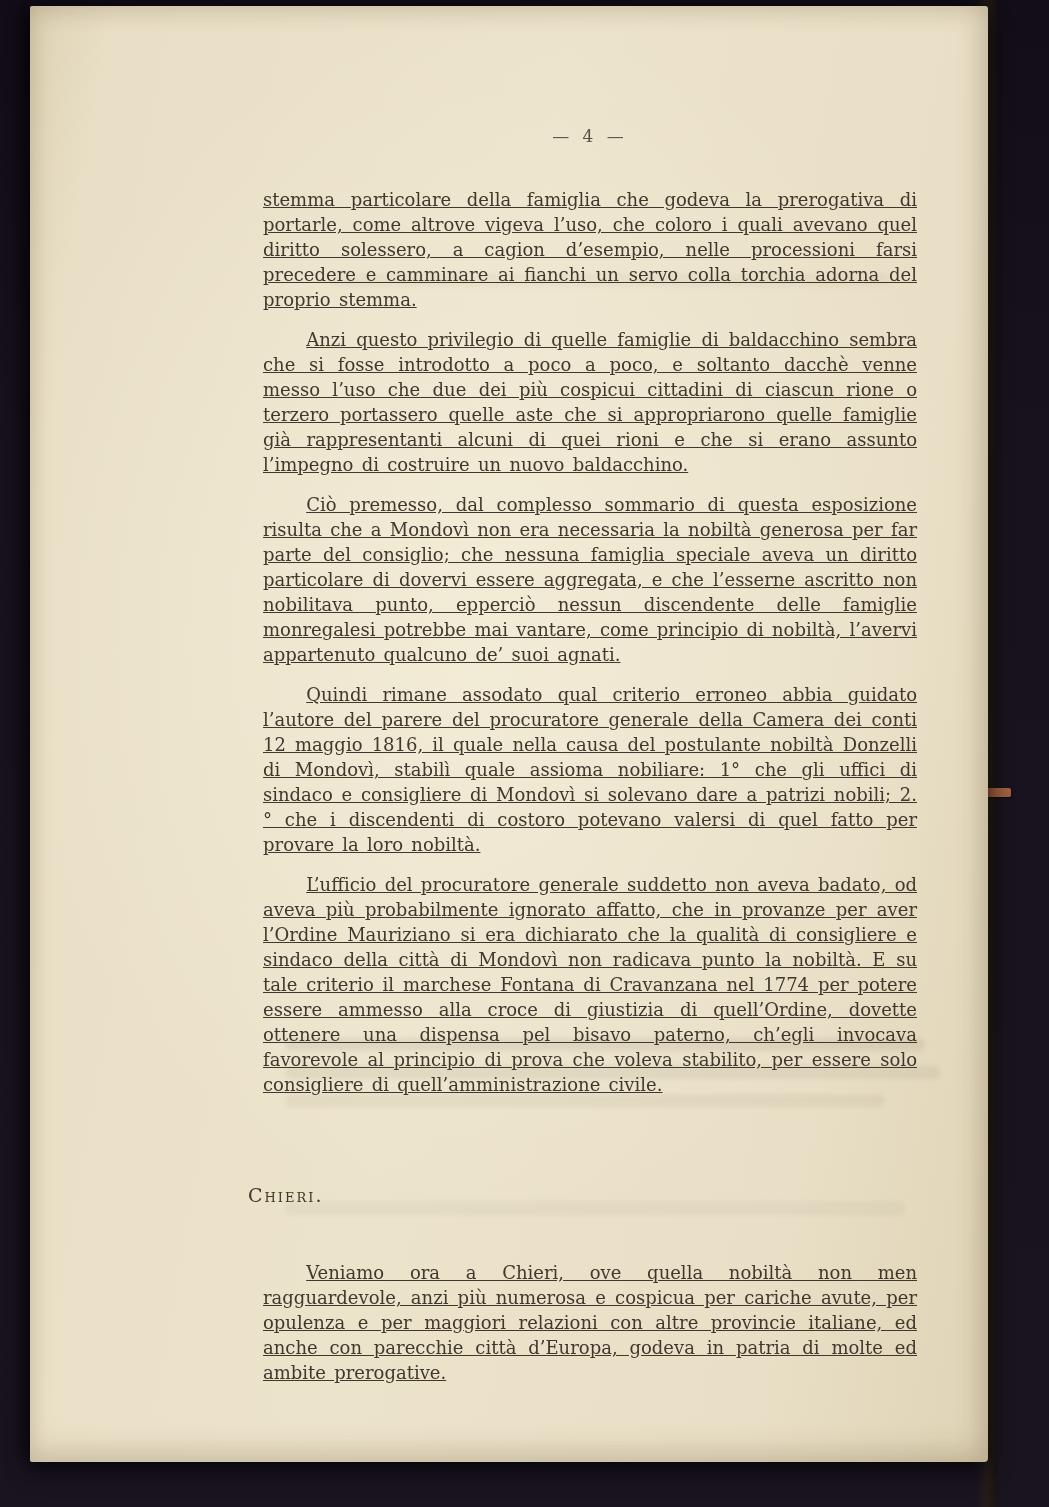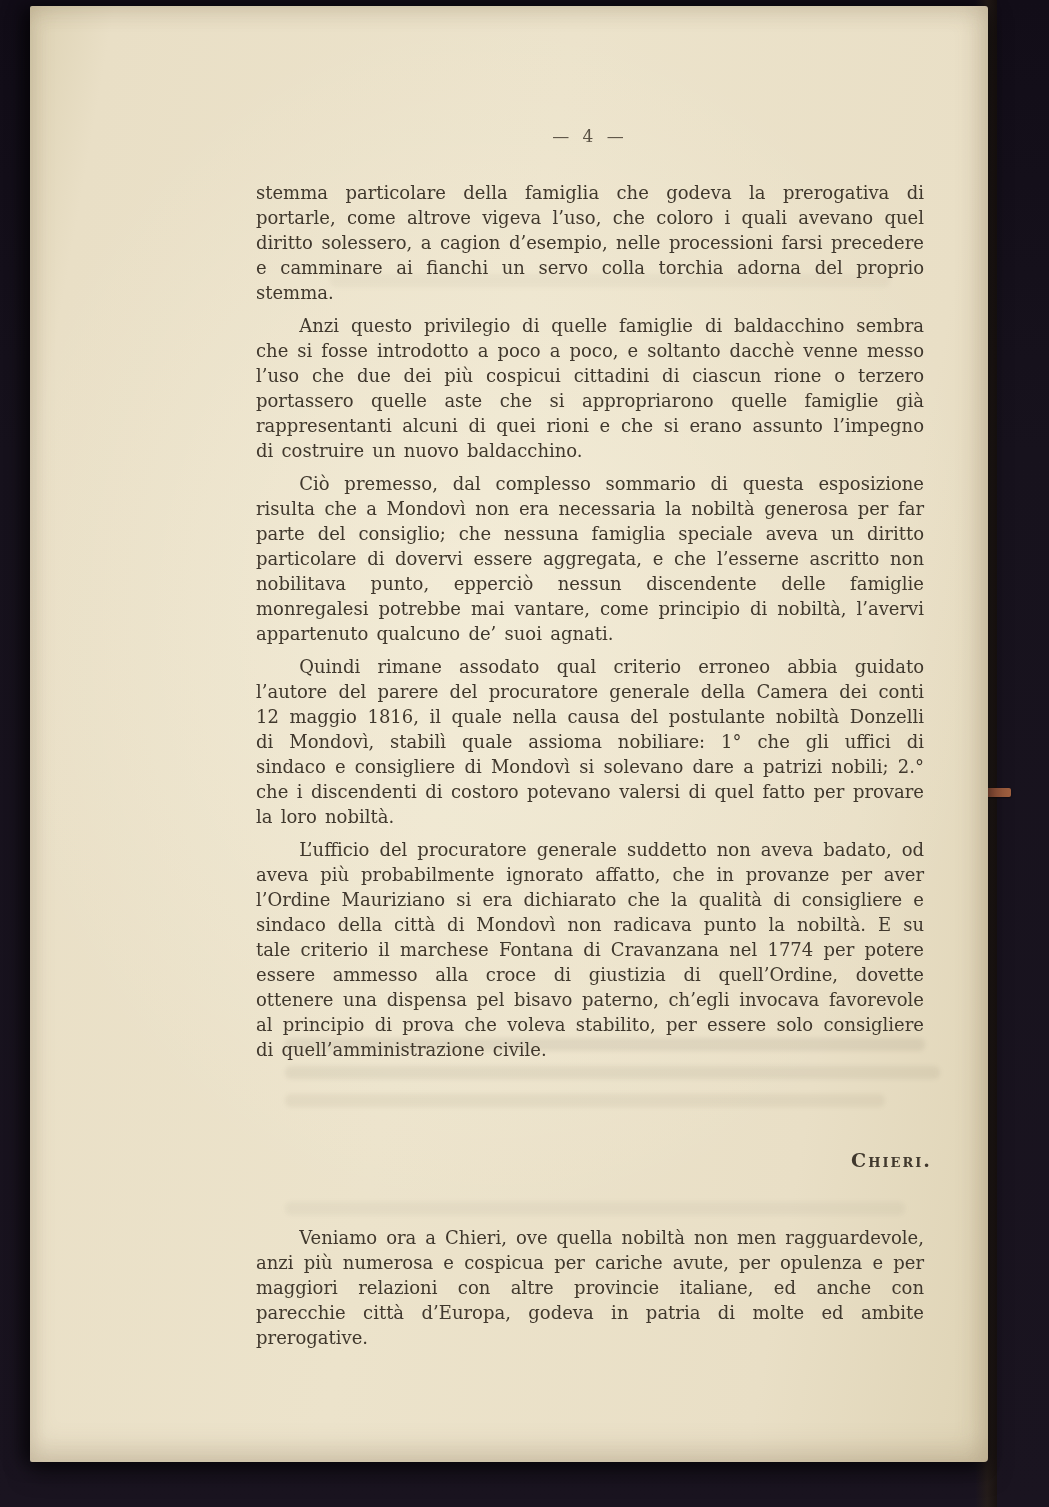--- a/index.html
+++ b/index.html
@@ -93,31 +93,32 @@
     top:172px;
     left:248px;
     width:684px;
     color:var(--ink);
     font-size:18px;
     line-height:25px;
     text-align:justify;
     word-spacing:2.5px;
   }
   .text-block p{
-    margin:8px;
+    margin:15px;
     padding:0;
+    text-decoration:underline;
   }
   .text-block p.indent{
     text-indent:2.4em;
   }
   .section-heading{
     margin:86px 0 52px 0;
-    text-align:right;
+    text-align:left;
     font-size:19px;
-    font-weight:bold;
+    font-weight:normal;
     font-variant:small-caps;
     letter-spacing:2px;
     color:var(--ink);
   }
   
   .smudge{
     position:absolute;
     height:13px;
     background:rgba(110,100,82,0.10);
     filter:blur(2px);

